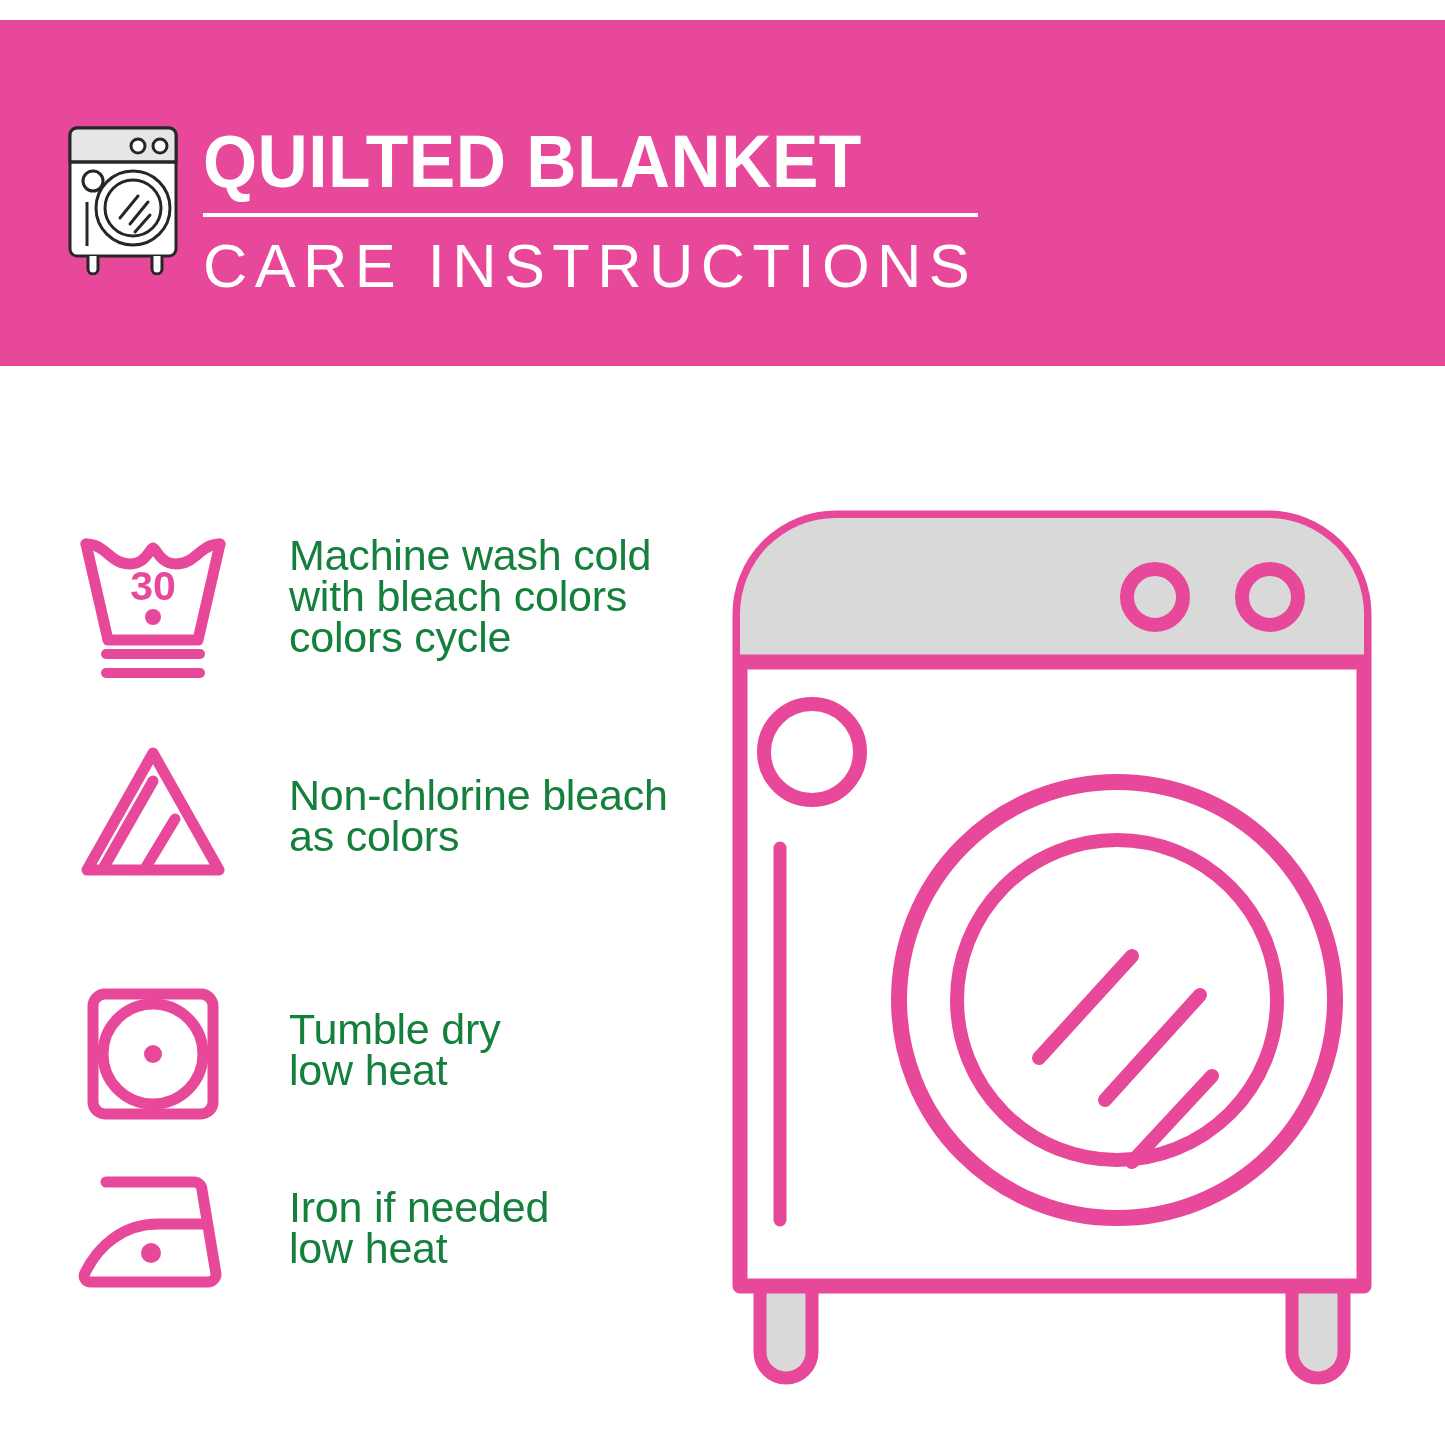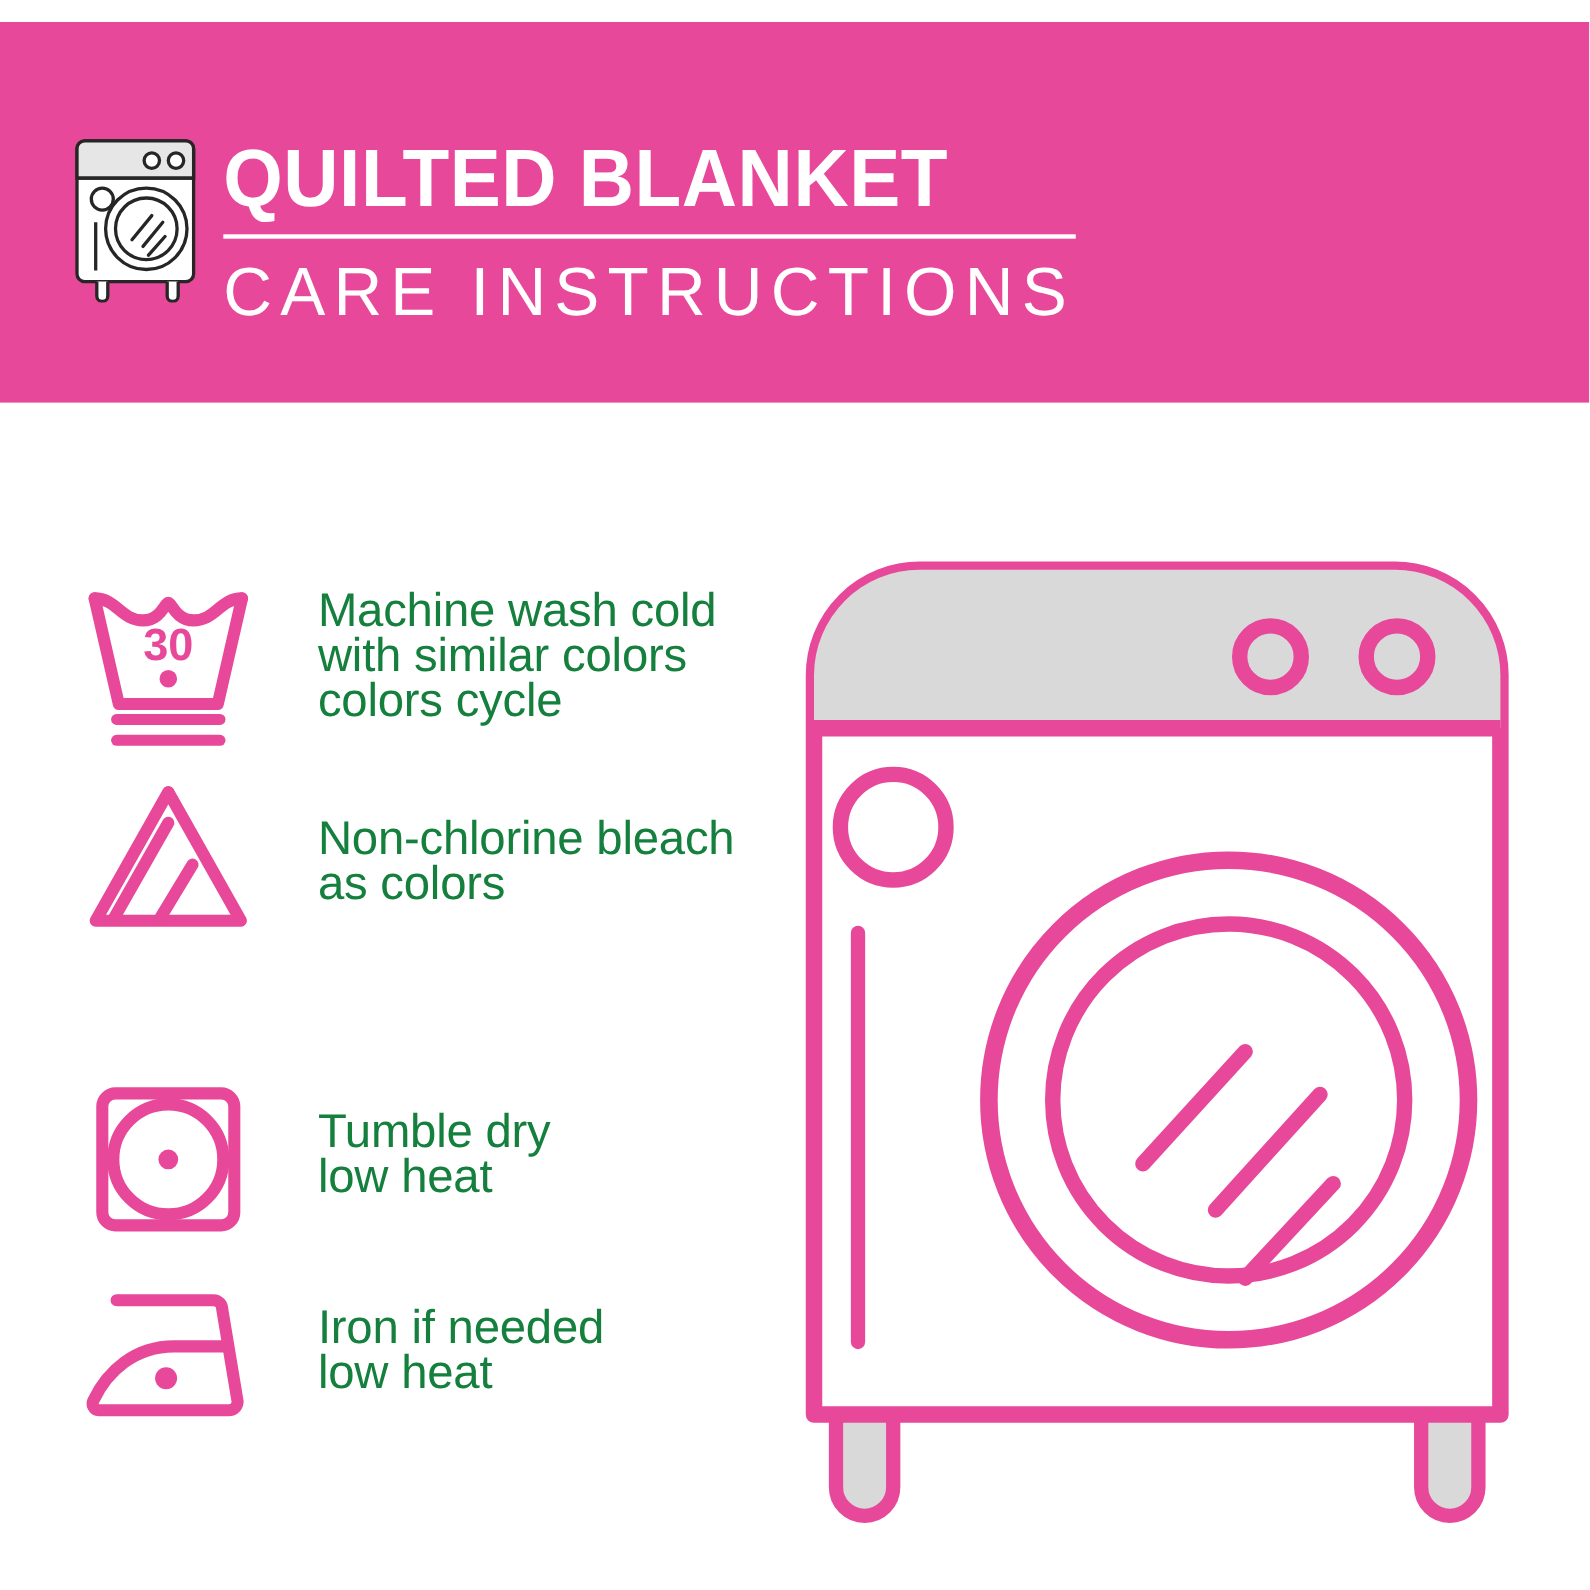--- a/index.html
+++ b/index.html
@@ -79,21 +79,21 @@
     width: 700px;
     height: 1099px;
   }
   .care-row {
     position: absolute;
     left: 0;
     width: 700px;
     height: 200px;
   }
   .care-row.r0 { top: 152px; padding-left: 32px; }
-  .care-row.r1 { top: 340px; }
+  .care-row.r1 { top: 373px; }
   .care-row.r2 { top: 606px; }
   .care-row.r3 { top: 786px; }
 
   .care-icon {
     position: absolute;
     left: 68px;
     top: 0;
     width: 170px;
     height: 170px;
   }
@@ -170,21 +170,21 @@
           <path d="M18 26 L40 122 H130 L152 26" fill="none" stroke="#e8489a" stroke-width="11" stroke-linecap="round" stroke-linejoin="round"></path>
           <path d="M18 26 C38 26 42 46 62 46 C78 46 82 30 85 30 C88 30 92 46 108 46 C128 46 132 26 152 26" fill="none" stroke="#e8489a" stroke-width="11" stroke-linecap="round" stroke-linejoin="round"></path>
           <rect x="33" y="131" width="104" height="10" rx="5" fill="#e8489a"></rect>
           <rect x="33" y="150" width="104" height="10" rx="5" fill="#e8489a"></rect>
           <text x="85" y="82" text-anchor="middle" font-family="Liberation Sans, sans-serif" font-size="41" font-weight="700" fill="#e8489a">30</text>
           <circle cx="85" cy="99" r="8" fill="#e8489a"></circle>
         </svg>
       </div>
       <div class="care-text">
         <span class="line">Machine wash cold</span>
-        <span class="line">with similar colors</span>
+        <span class="line">with bleach colors</span>
         <span class="line">colors cycle</span>
       </div>
     </div>
 
     <div class="care-row r1">
       <div class="care-icon">
         <svg viewBox="0 0 170 170" width="170" height="170">
           <path d="M85 14 L151 131 H19 Z" fill="none" stroke="#e8489a" stroke-width="11" stroke-linejoin="round"></path>
           <line x1="85" y1="42" x2="36" y2="128" stroke="#e8489a" stroke-width="11" stroke-linecap="round"></line>
           <line x1="107" y1="80" x2="78" y2="128" stroke="#e8489a" stroke-width="11" stroke-linecap="round"></line>

